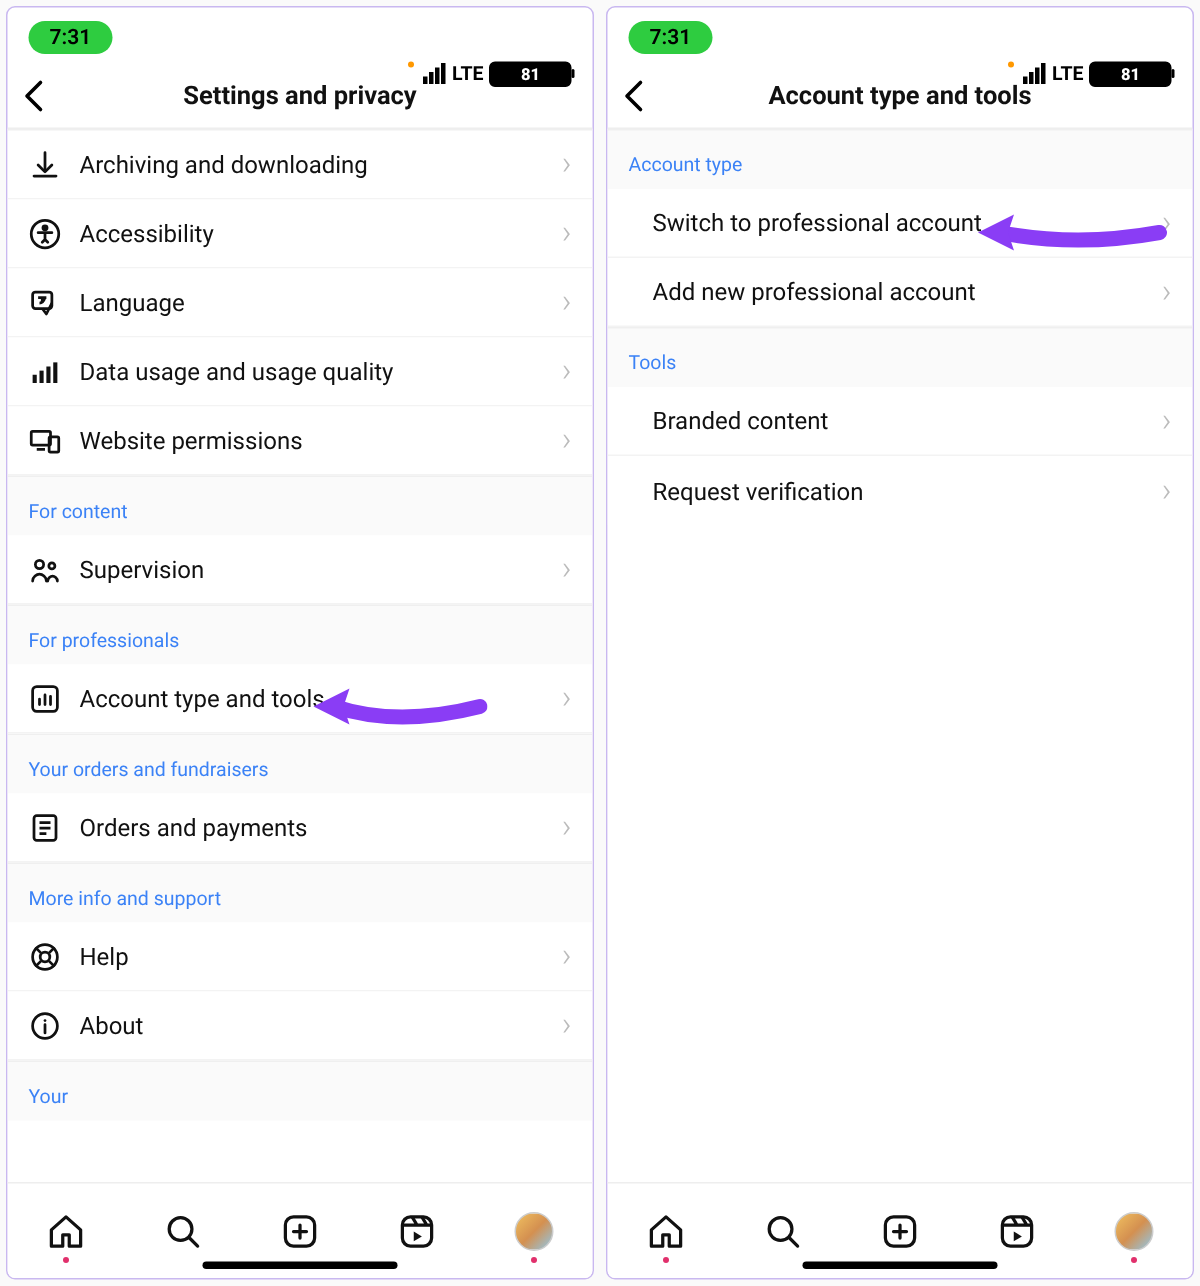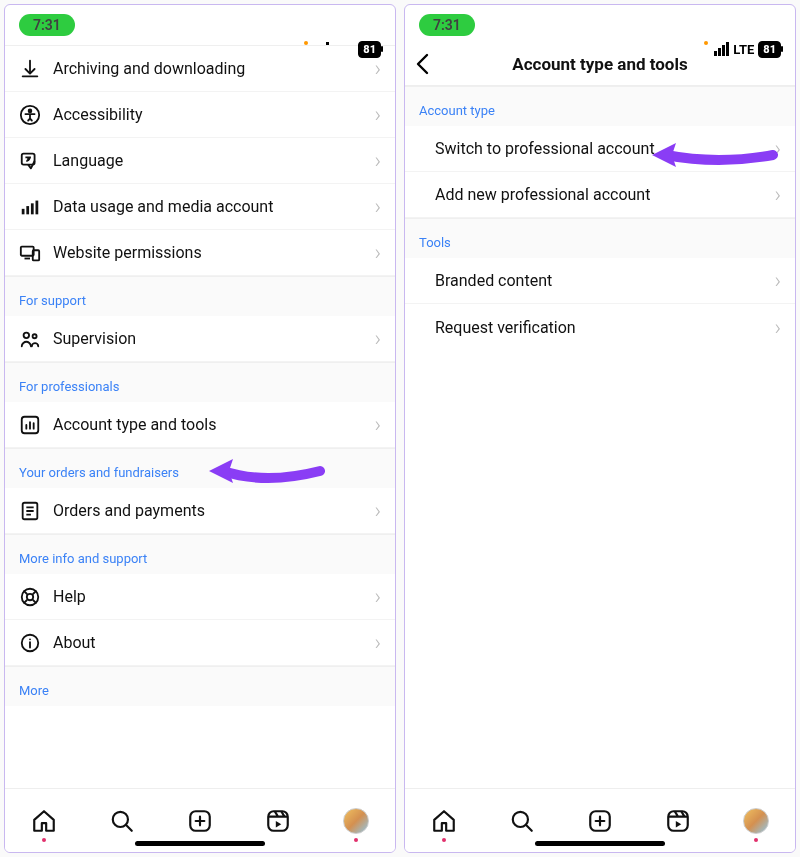--- a/index.html
+++ b/index.html
@@ -27,21 +27,21 @@
     height: 40px;
     display: flex;
     align-items: center;
     justify-content: space-between;
     padding: 0 14px;
     font-size: 14px;
     font-weight: 600;
   }
   .status-time {
     background: #2ecc40;
-    color: #404040;
+    color: #000000;
     border-radius: 14px;
     padding: 3px 14px;
     font-size: 14px;
   }
   .status-right {
     display: flex;
     align-items: center;
     gap: 4px;
     font-size: 13px;
     font-weight: 700;
@@ -56,21 +56,21 @@
     display:flex; align-items:flex-end; gap:1px;
   }
   .bars span { width:3px; background:#000; display:block; }
   .bars span:nth-child(1){height:5px}
   .bars span:nth-child(2){height:8px}
   .bars span:nth-child(3){height:11px}
   .bars span:nth-child(4){height:14px}
   .bat {
     display:inline-flex; align-items:center;
     border:1.5px solid #000; border-radius:4px;
-    padding:1px 4px; font-size:11px; font-weight:800;
+    padding:1px 20px; font-size:11px; font-weight:800;
     background:#000; color:#fff;
     position:relative;
   }
   .bat::after{
     content:""; position:absolute; right:-3px; top:50%;
     transform:translateY(-50%); width:2px; height:6px;
     background:#000; border-radius:1px;
   }
   
   .page-header {
@@ -171,20 +171,28 @@
           <span></span>
           <span></span>
           <span></span>
           <span></span>
         </span>
       <span style="font-weight:700">LTE</span>
       <span class="bat">81</span>
     </div>
   </div>
 
+  <div class="page-header">
+    <div class="back-btn">
+      <svg width="14" height="22" viewBox="0 0 14 22">
+          <path d="M12 2 L3 11 L12 20" stroke="#000" stroke-width="2.4" fill="none" stroke-linecap="round" stroke-linejoin="round"></path>
+        </svg>
+    </div>
+    <div class="page-title">Settings and privacy</div>
+  </div>
 
   <div class="content">
 
     <div class="row group-top">
       <span class="icon-slot">
         <svg width="22" height="22" viewBox="0 0 24 24" fill="none" stroke="#111" stroke-width="2" stroke-linecap="round" stroke-linejoin="round">
             <path d="M12 3v12"></path>
             <path d="M7 12l5 5 5-5"></path>
             <path d="M4 20h16"></path>
           </svg>
@@ -216,36 +224,36 @@
     </div>
     <div class="row">
       <span class="icon-slot">
         <svg width="22" height="22" viewBox="0 0 24 24" fill="#111">
             <rect x="3" y="14" width="3" height="6"></rect>
             <rect x="8" y="11" width="3" height="9"></rect>
             <rect x="13" y="8" width="3" height="12"></rect>
             <rect x="18" y="5" width="3" height="15"></rect>
           </svg>
       </span>
-      <span class="label">Data usage and media account</span>
+      <span class="label">Data usage and usage quality</span>
       <span class="chev">›</span>
     </div>
     <div class="row">
       <span class="icon-slot">
         <svg width="22" height="22" viewBox="0 0 24 24" fill="none" stroke="#111" stroke-width="2">
             <rect x="2" y="5" width="14" height="10" rx="1"></rect>
             <path d="M6 18h6"></path>
             <rect x="15" y="9" width="7" height="11" rx="1"></rect>
           </svg>
       </span>
       <span class="label">Website permissions</span>
       <span class="chev">›</span>
     </div>
 
-    <div class="section-header">For support</div>
+    <div class="section-header">For content</div>
     <div class="row">
       <span class="icon-slot">
         <svg width="22" height="22" viewBox="0 0 24 24" fill="none" stroke="#111" stroke-width="2" stroke-linecap="round">
             <circle cx="8" cy="8" r="3"></circle>
             <circle cx="17" cy="9" r="2.2"></circle>
             <path d="M3 20c0-3 3-5 5-5s5 2 5 5"></path>
             <path d="M14 20c0-2 2-3.5 3.5-3.5S21 18 21 20"></path>
           </svg>
       </span>
       <span class="label">Supervision</span>
@@ -293,21 +301,21 @@
         <svg width="22" height="22" viewBox="0 0 24 24" fill="none" stroke="#111" stroke-width="2">
             <circle cx="12" cy="12" r="9"></circle>
             <circle cx="12" cy="8" r="1" fill="#111" stroke="none"></circle>
             <path d="M12 11v6" stroke-linecap="round"></path>
           </svg>
       </span>
       <span class="label">About</span>
       <span class="chev">›</span>
     </div>
 
-    <div class="section-header">More</div>
+    <div class="section-header">Your</div>
   </div>
 
   <svg class="arrow" style="left:200px; top:448px;" width="120" height="36" viewBox="0 0 120 36">
     <path d="M115 18 Q60 32 18 18" stroke="#8a3df5" stroke-width="10" fill="none" stroke-linecap="round"></path>
     <path d="M4 18 L28 6 L24 18 L28 30 Z" fill="#8a3df5"></path>
   </svg>
 
   <div class="bottom-nav">
     <div class="nav-item">
       <svg width="26" height="26" viewBox="0 0 24 24" fill="none" stroke="#111" stroke-width="2" stroke-linejoin="round">

